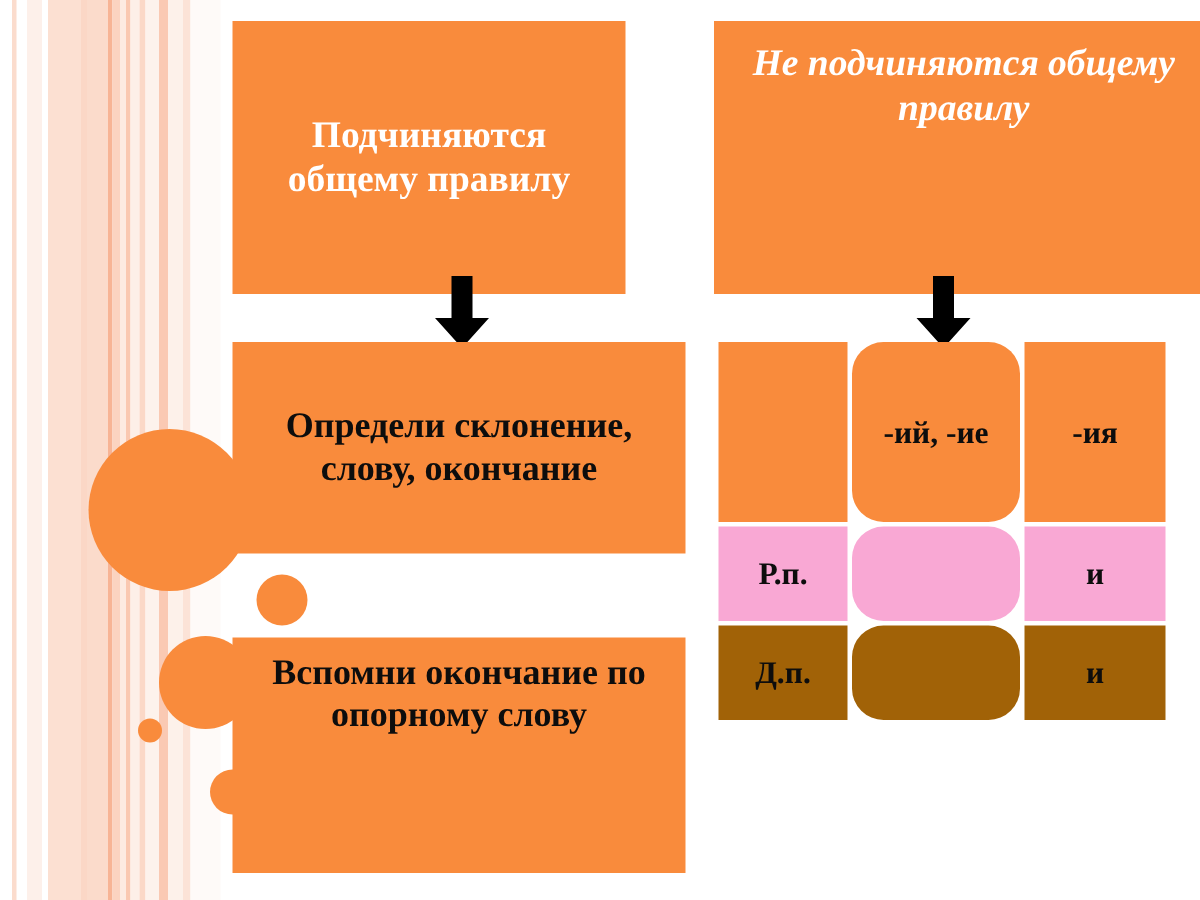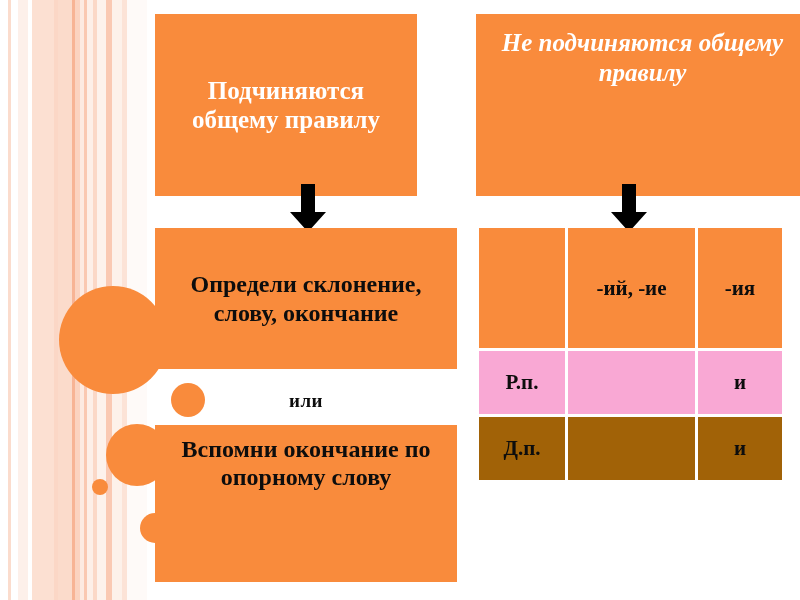--- a/index.html
+++ b/index.html
@@ -91,22 +91,22 @@
     vertical-align: middle;
     font-weight: bold;
     color: #0D0D0D;
     font-size: 21px;
     padding: 0;
   }
   .th-cell { background: #F98B3C; height: 120px; }
   .row-dark td { background: #f9a8d4; height: 63px; }
   .row-light td { background: #a16207; height: 63px; }
   .col-label { width: 86px; }
-  .col-a { width: 127px; }
-  .col-b { width: 84px; }
+  .col-a { width: 112px; border-radius: 21px; }
+  .col-b { width: 94px; }
 </style>
 </head>
 <body>
 
 <div id="slide">
 
   <div class="stripe-band" id="stripe-band">
       <div class="stripe" style="left: 8px; width: 3px; background: rgb(251, 220, 205);"></div>
       <div class="stripe" style="left: 18px; width: 10px; background: rgb(253, 240, 234);"></div>
       <div class="stripe" style="left: 32px; width: 22px; background: rgb(252, 224, 210);"></div>
@@ -140,21 +140,20 @@
   <div class="arrow" style="left:286px; top:184px;">
     <svg width="44" height="48" viewBox="0 0 44 48" aria-hidden="true">
       <polygon points="15,0 29,0 29,28 40,28 22,48 4,28 15,28" fill="#000000"></polygon>
     </svg>
   </div>
 
   <div class="panel center-v black-text" style="left:155px; top:228px; width:302px; height:141px; font-size:24px; padding:0 10px;">
     <span class="panel-text">Определи склонение, слову, окончание</span>
   </div>
 
-  <div class="or-label" style="left:155px; top:390px; width:302px;">или</div>
 
   <div class="panel center-v black-text" style="left:155px; top:425px; width:302px; height:157px; font-size:24px; padding:0 8px; align-items:flex-start; padding-top:10px;">
     <span class="panel-text">Вспомни окончание по опорному слову</span>
   </div>
 
   <div class="panel top-v white-text" style="left:476px; top:14px; width:333px; height:182px; font-size:25px; padding:14px 10px 0 10px;font-style:italic;">
     <span class="panel-text">Не подчиняются общему правилу</span>
   </div>
 
   <div class="arrow" style="left:607px; top:184px;">

